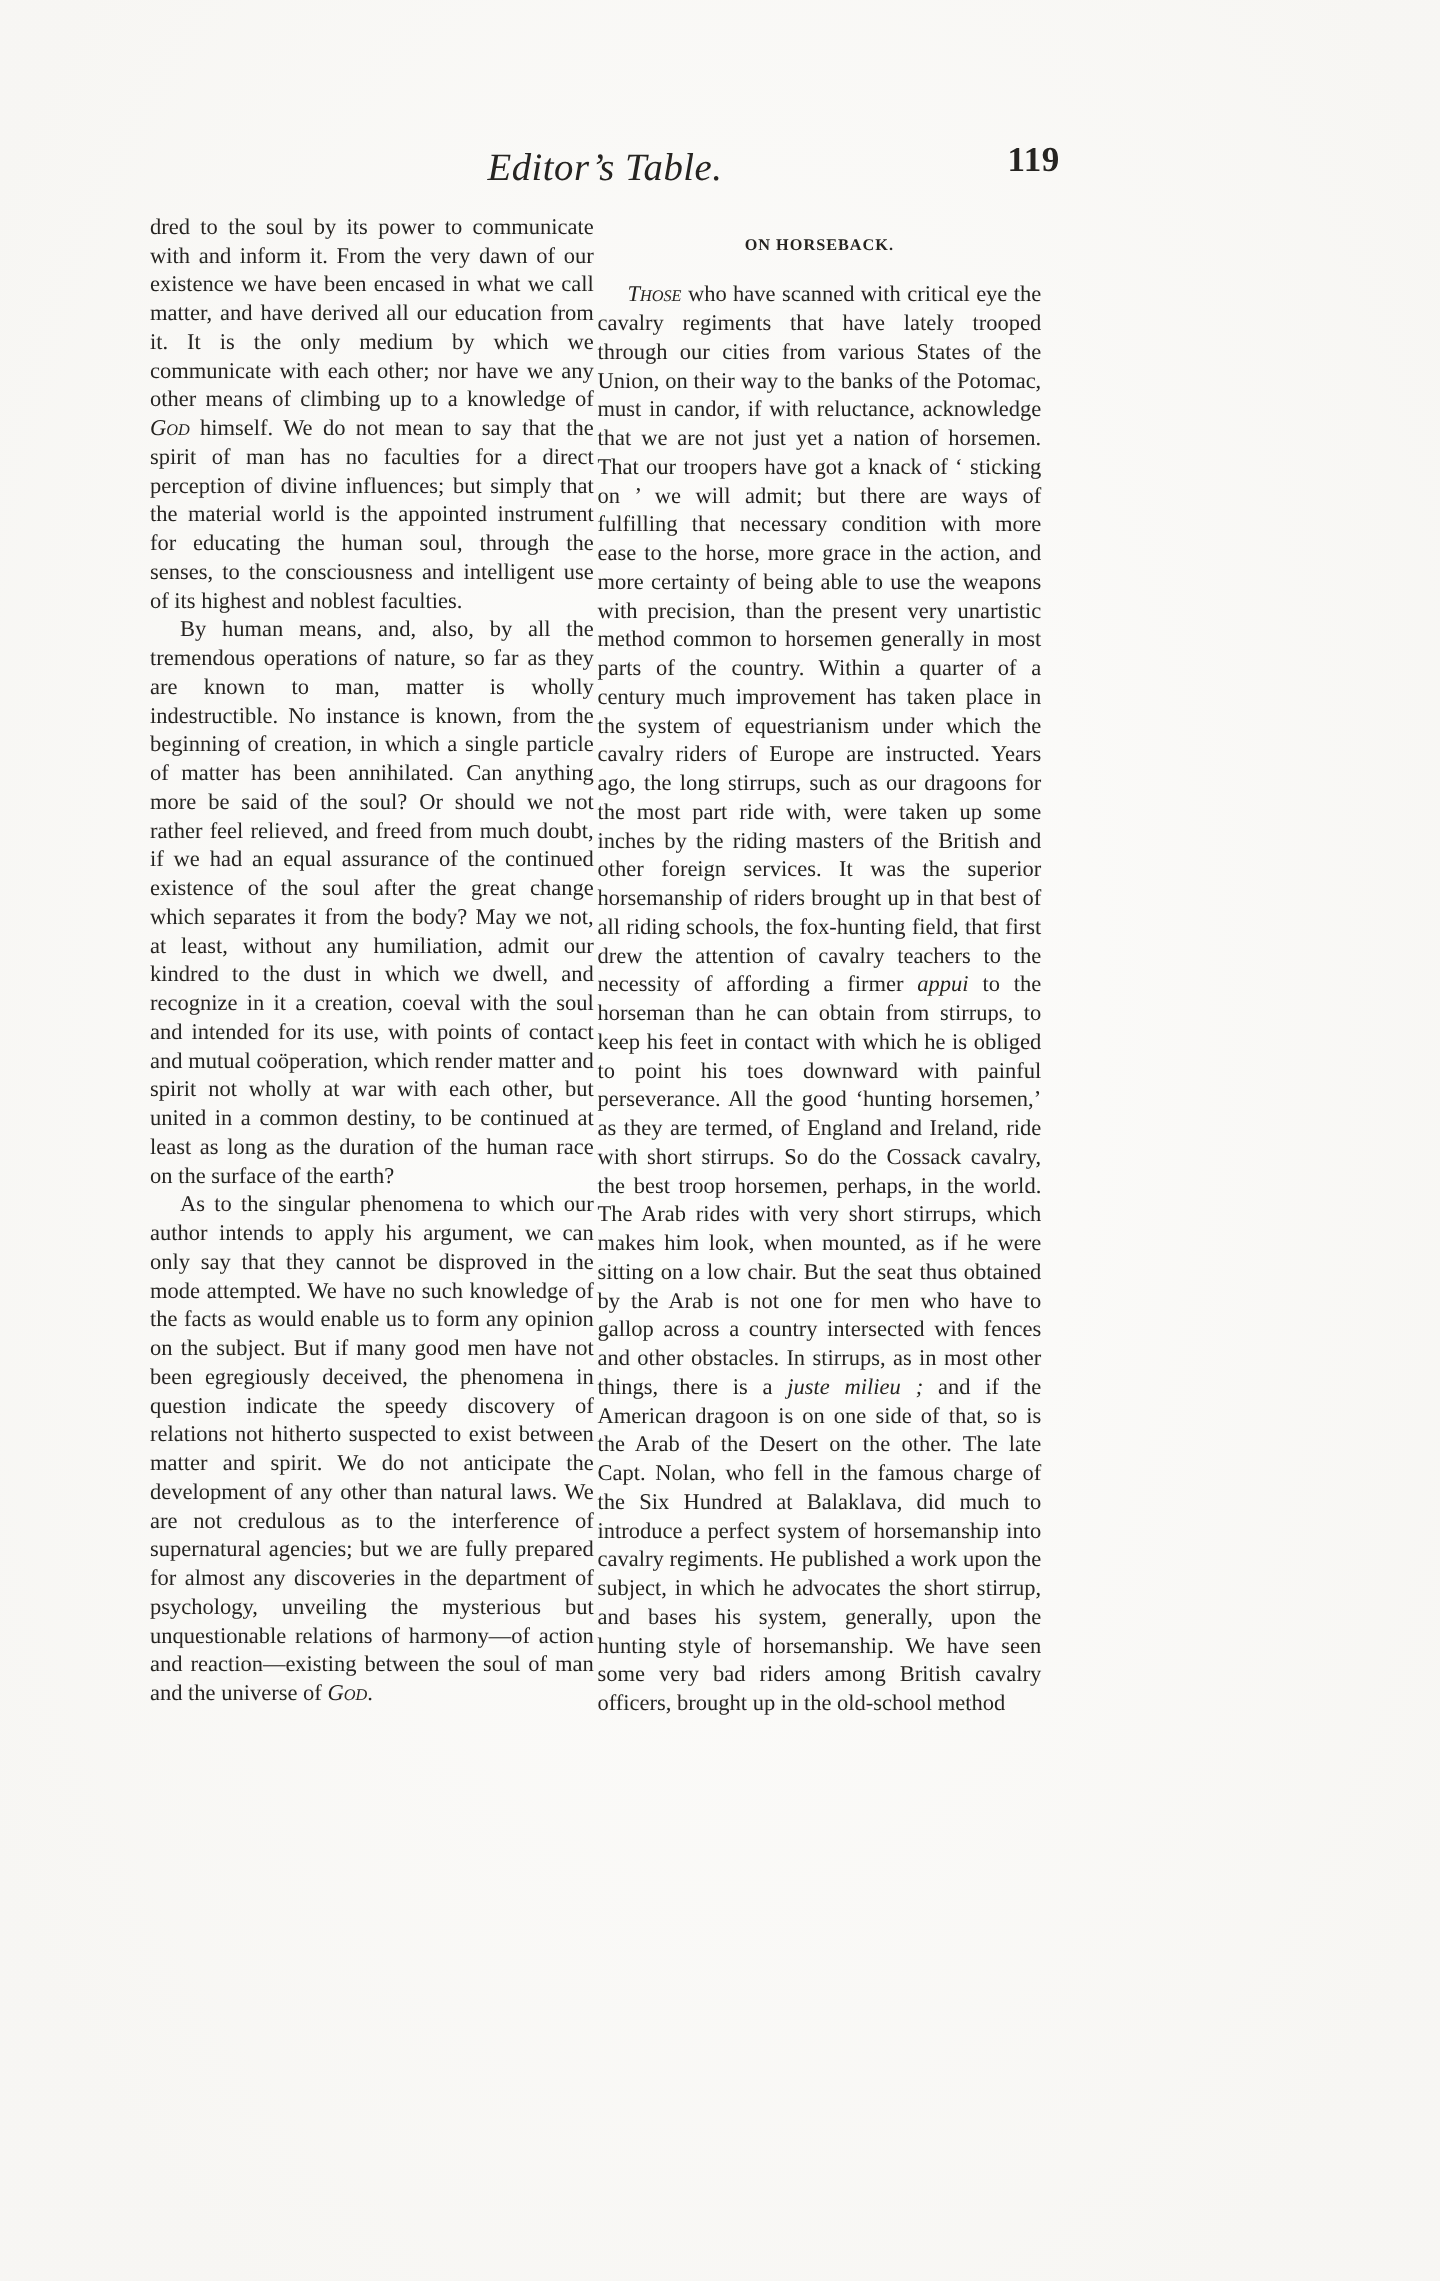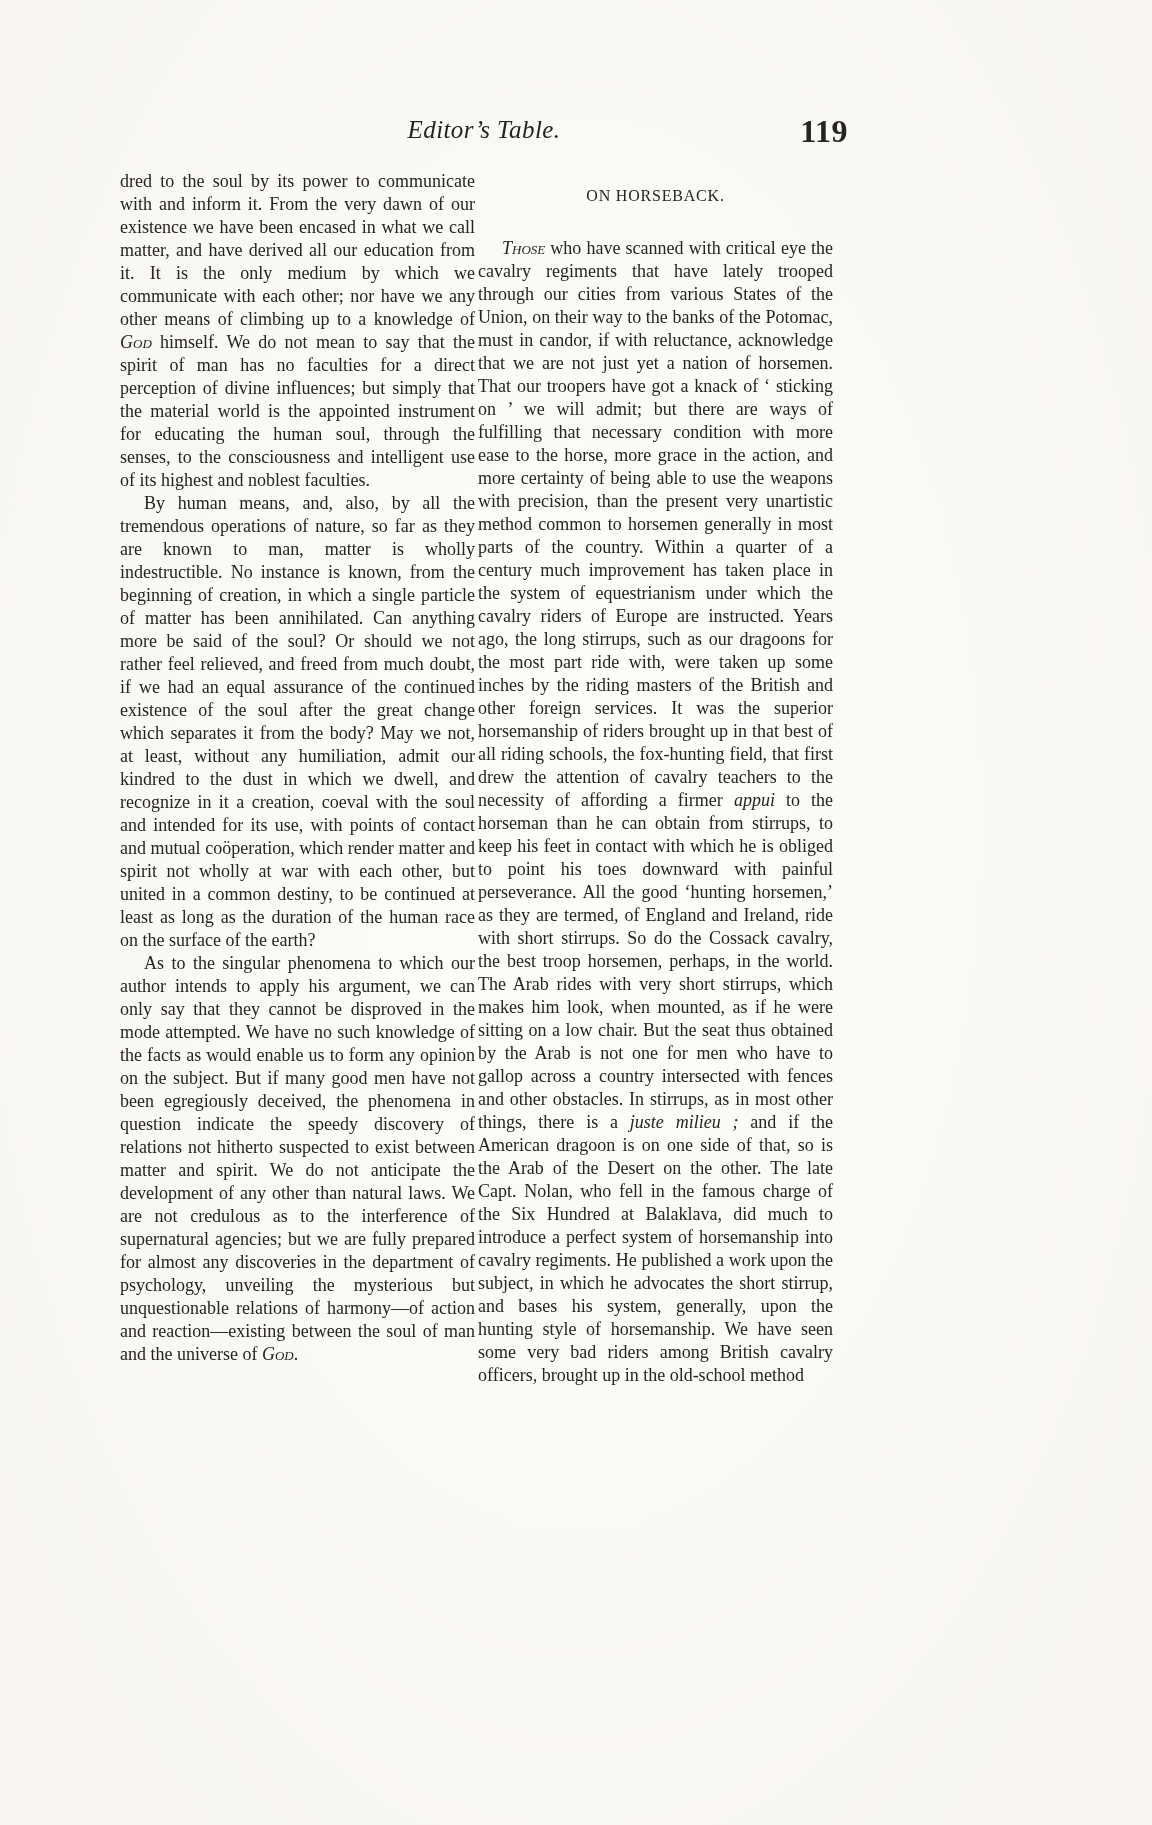--- a/index.html
+++ b/index.html
@@ -26,51 +26,51 @@
   }
   .header-row {
     position:relative;
     height:36px;
   }
   .running-title {
     position:absolute;
     left:0; right:0;
     text-align:center;
     font-style:italic;
-    font-size:25px;
+    font-size:31px;
     letter-spacing:0.4px;
   }
   .page-number {
     position:absolute;
     right:0;
     top:-3px;
     font-weight:700;
-    font-size:32px;
+    font-size:28px;
     letter-spacing:0.5px;
   }
   .columns {
     display:flex;
     gap:3px;
     margin-top:18px;
   }
   .col {
     width:355px;
     font-size:18px;
     line-height:23px;
     text-align:justify;
   }
   .col p { margin:0; }
   .para { text-indent:24px; }
   .para.noindent { text-indent:0; }
   .section-heading {
-    font-size:16px;
-    font-weight:400;
+    font-size:13px;
+    font-weight:700;
     text-align:center;
     letter-spacing:0.8px;
-    margin:14px 0 30px 0;
+    margin:14px 0 17px 0;
   }
   .sc { font-variant:small-caps;font-style:italic; }
   i { font-style:italic; }
 </style>
 </head>
 <body>
 
 <div class="page">
   <div class="text-block">
 

